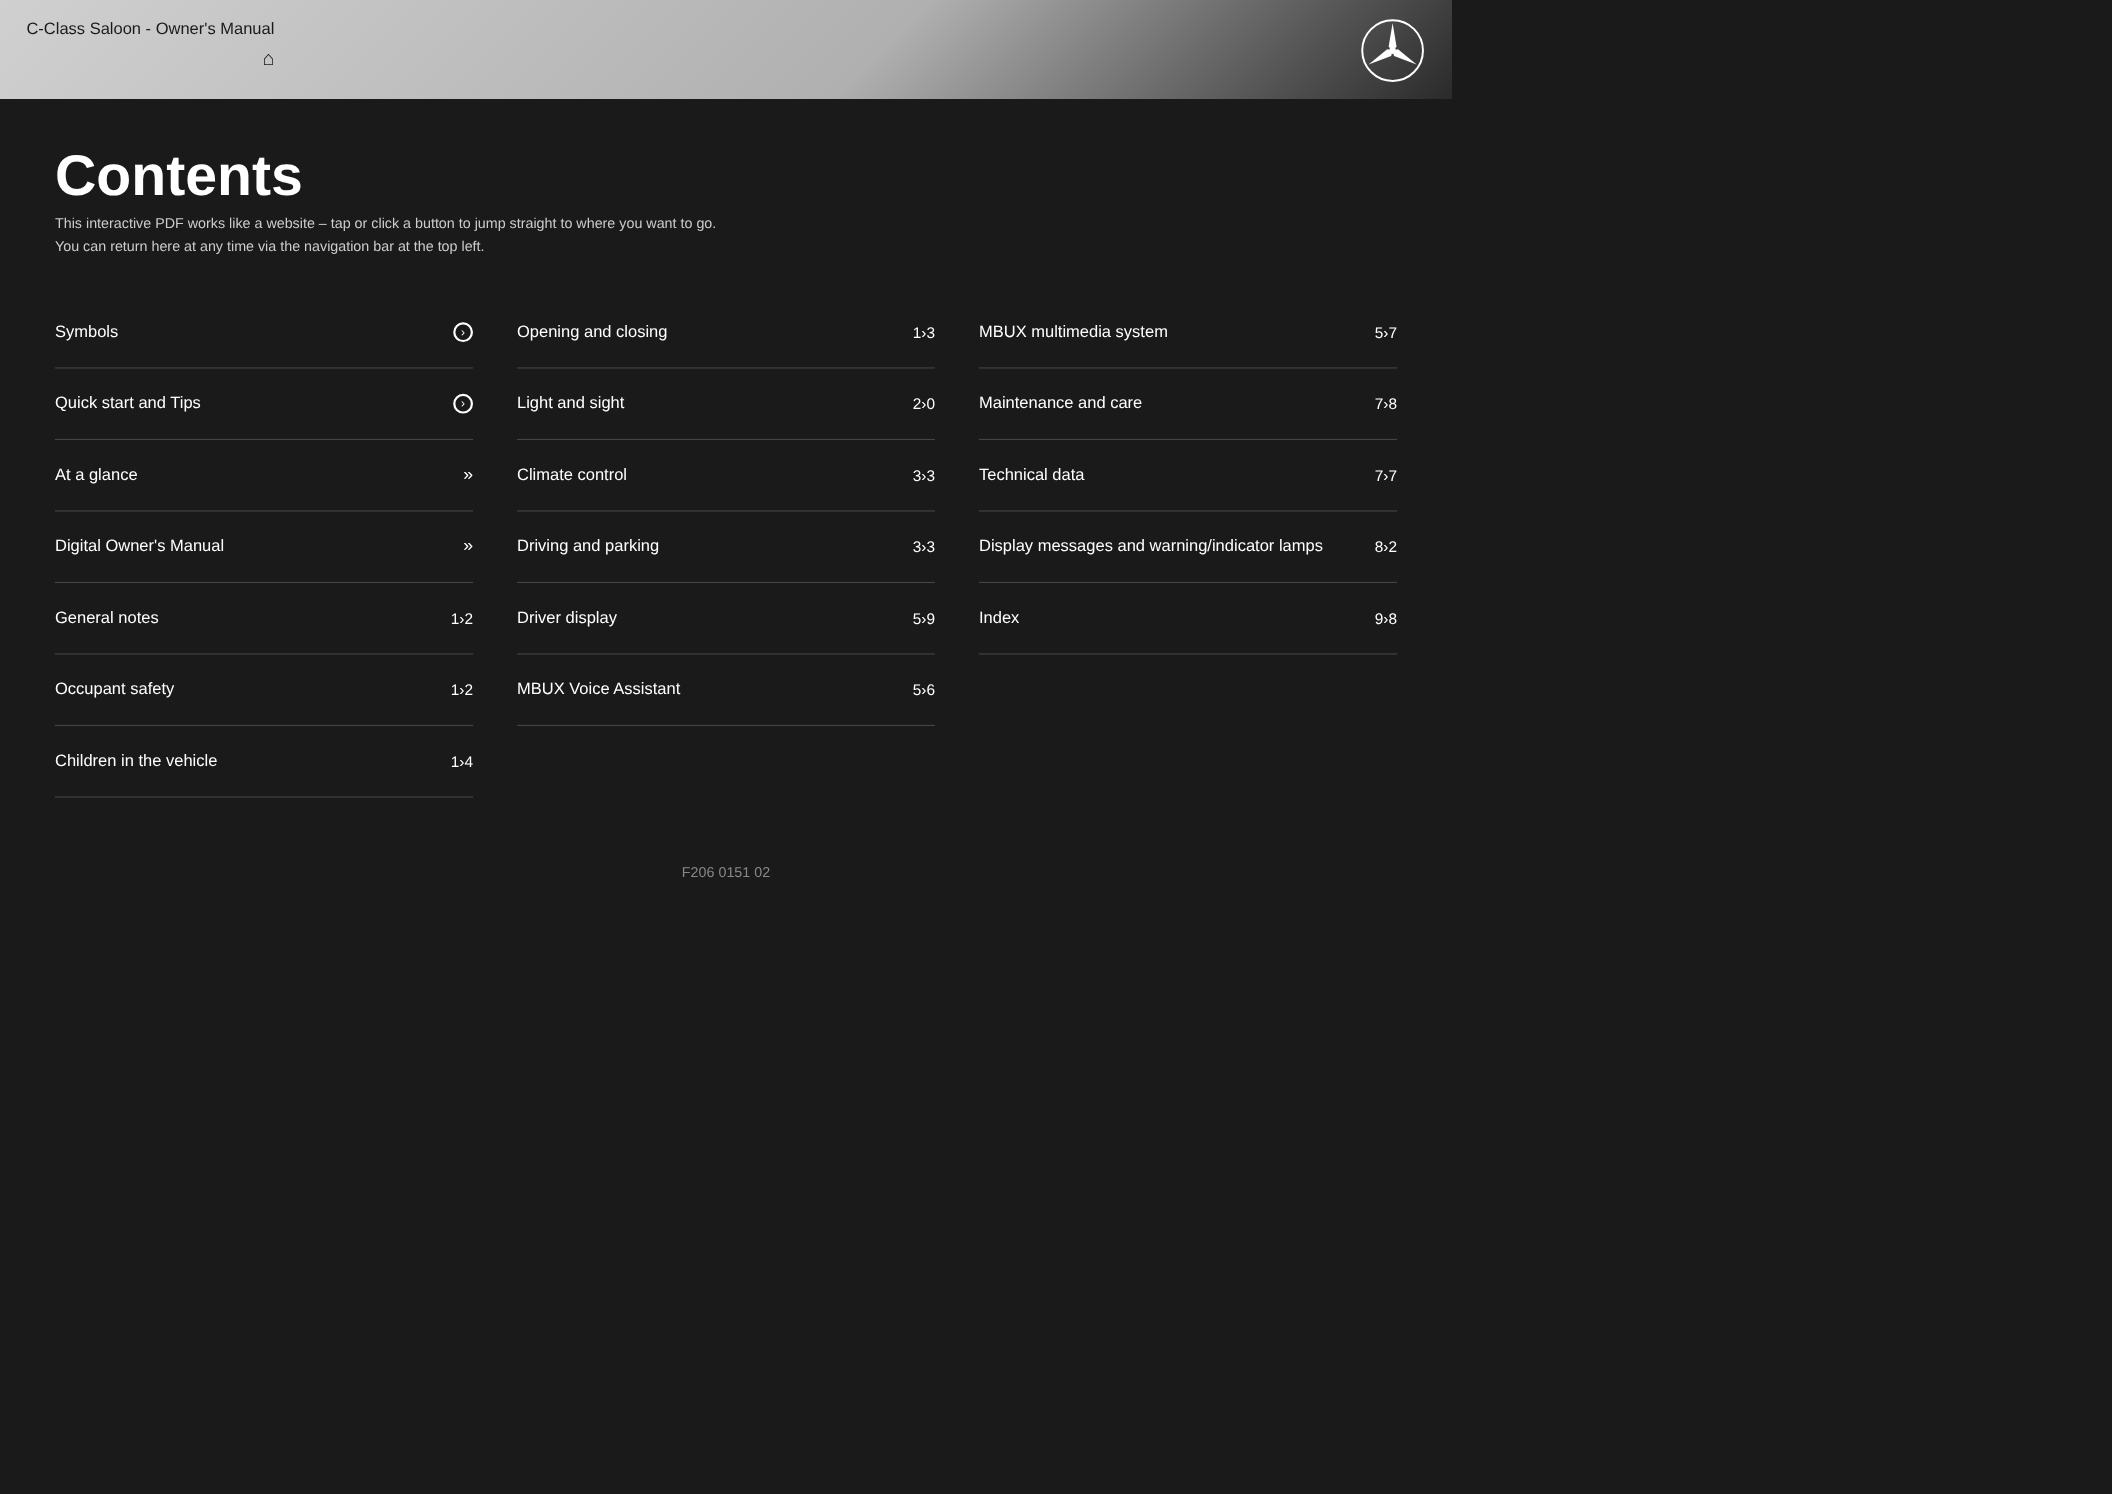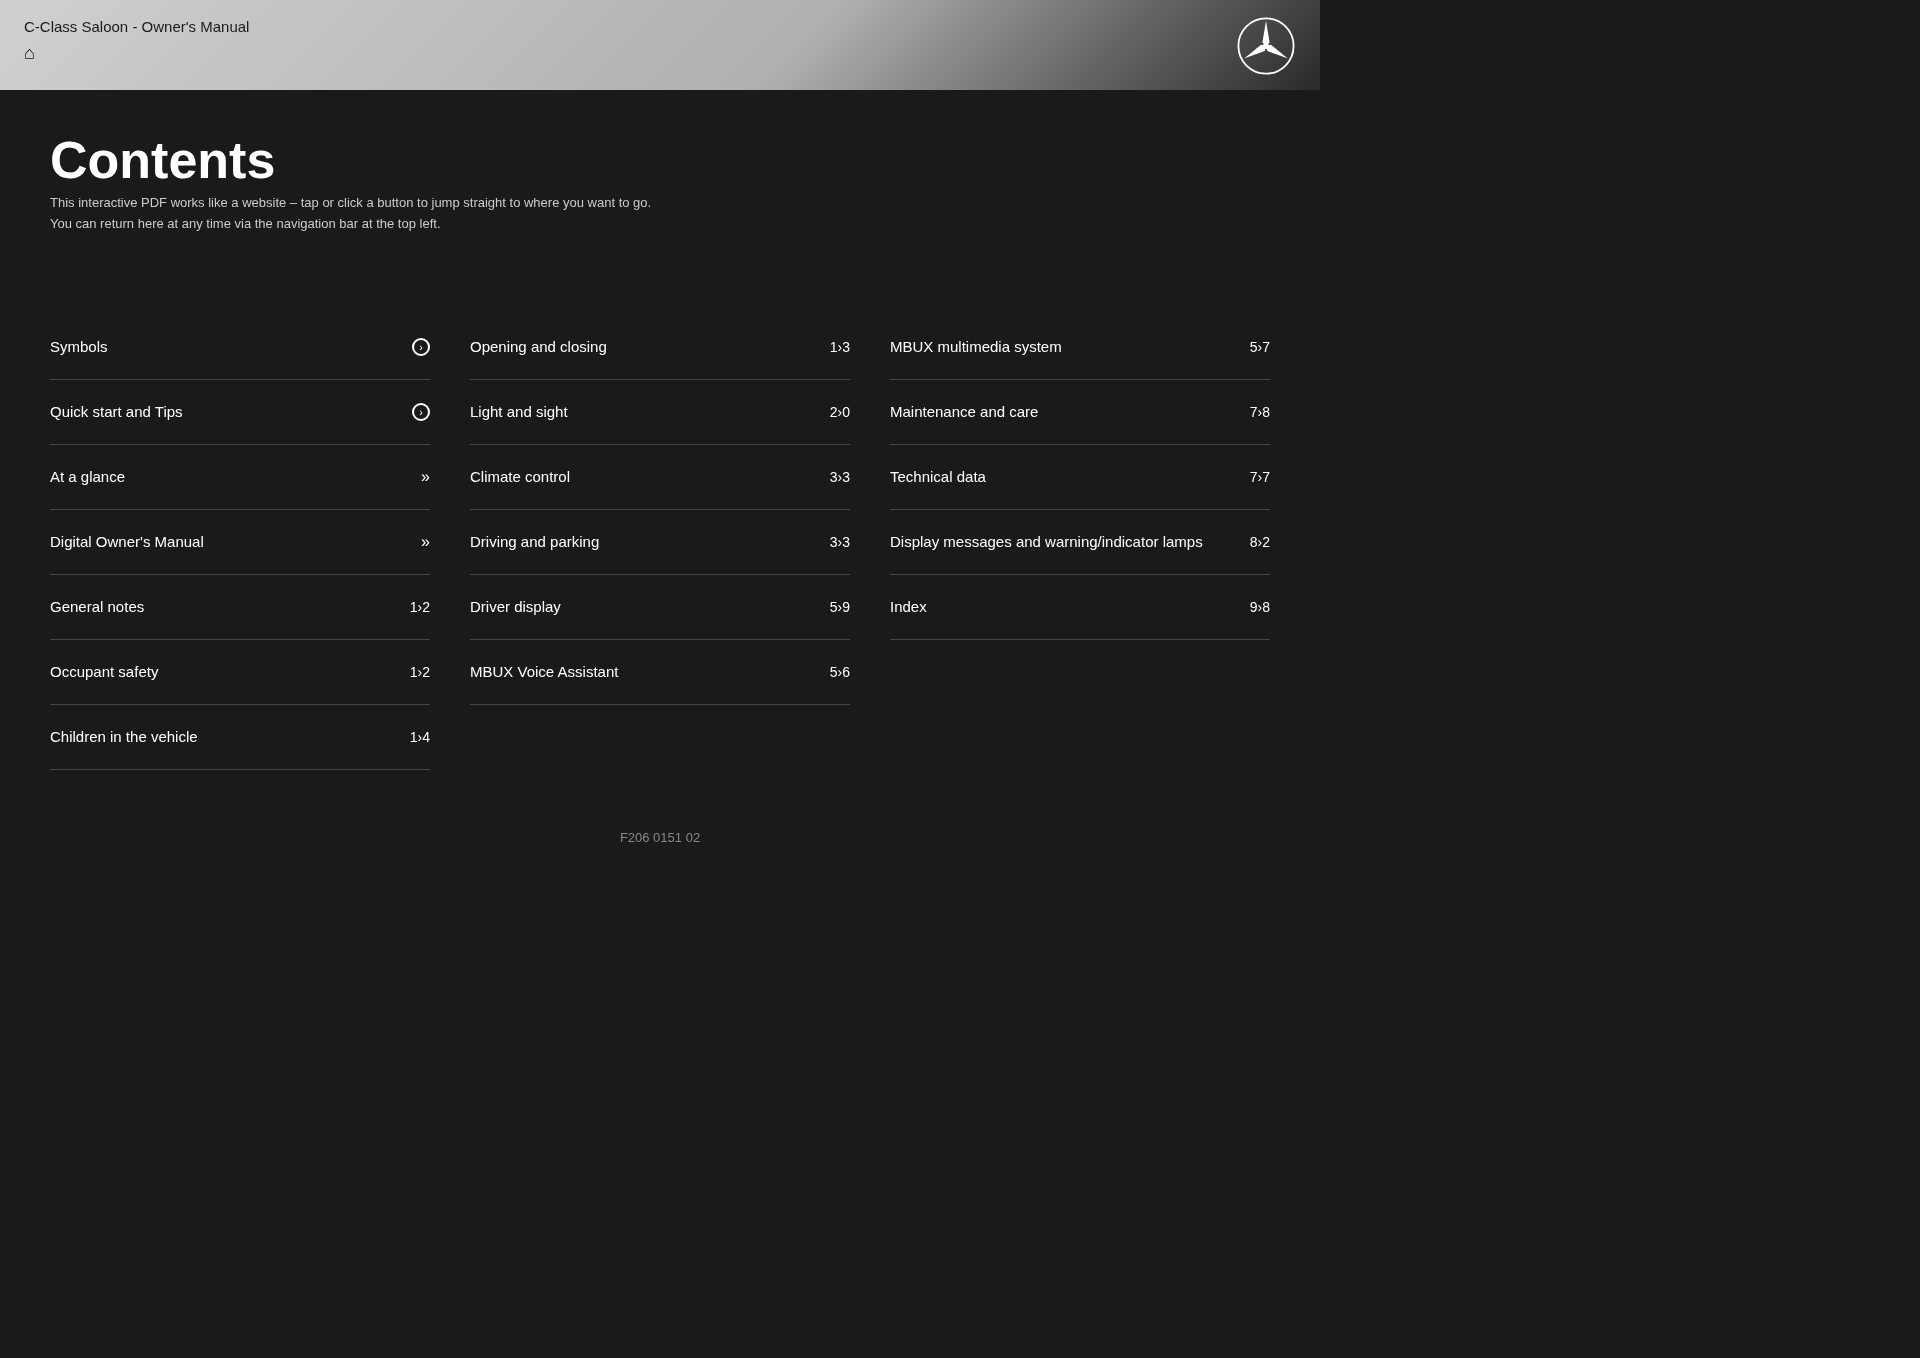--- a/index.html
+++ b/index.html
@@ -18,20 +18,21 @@
 
     
     .header {
       background: linear-gradient(135deg, #d0d0d0 0%, #b0b0b0 60%, #2a2a2a 100%);
       padding: 18px 24px 12px 24px;
       display: flex;
       align-items: flex-start;
       justify-content: space-between;
       position: relative;
       min-height: 90px;
+      text-align: right;
     }
 
     .header-left {
       display: flex;
       flex-direction: column;
       gap: 8px;
     }
 
     .header-title {
       font-size: 15px;
@@ -69,21 +70,21 @@
       font-weight: bold;
       color: #ffffff;
       margin-bottom: 3px;
       font-family: Arial, sans-serif;
     }
 
     .contents-description {
       font-size: 13px;
       color: #cccccc;
       line-height: 1.6;
-      margin-bottom: 80px;
+      margin-bottom: 35px;
     }
 
     
     .toc-grid {
       display: grid;
       grid-template-columns: 1fr 1fr 1fr;
       gap: 0 40px;
     }
 
     .toc-column {

